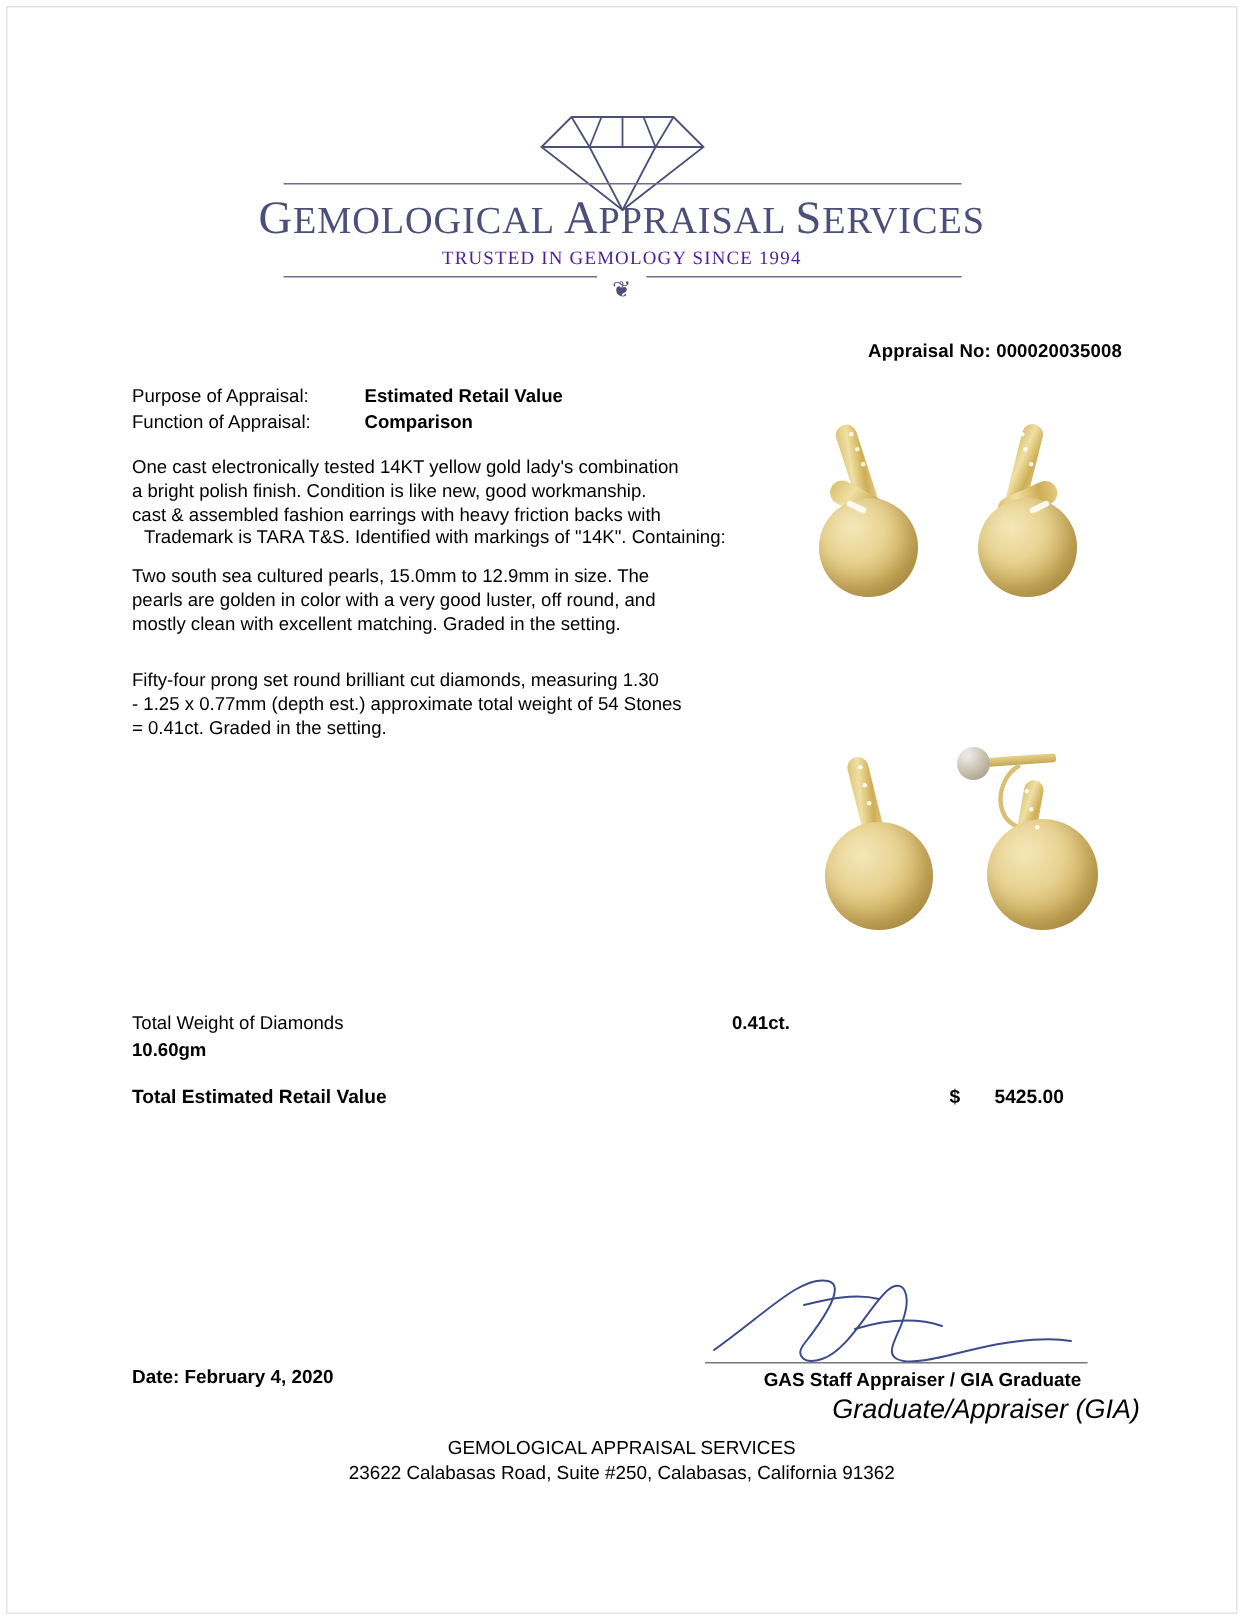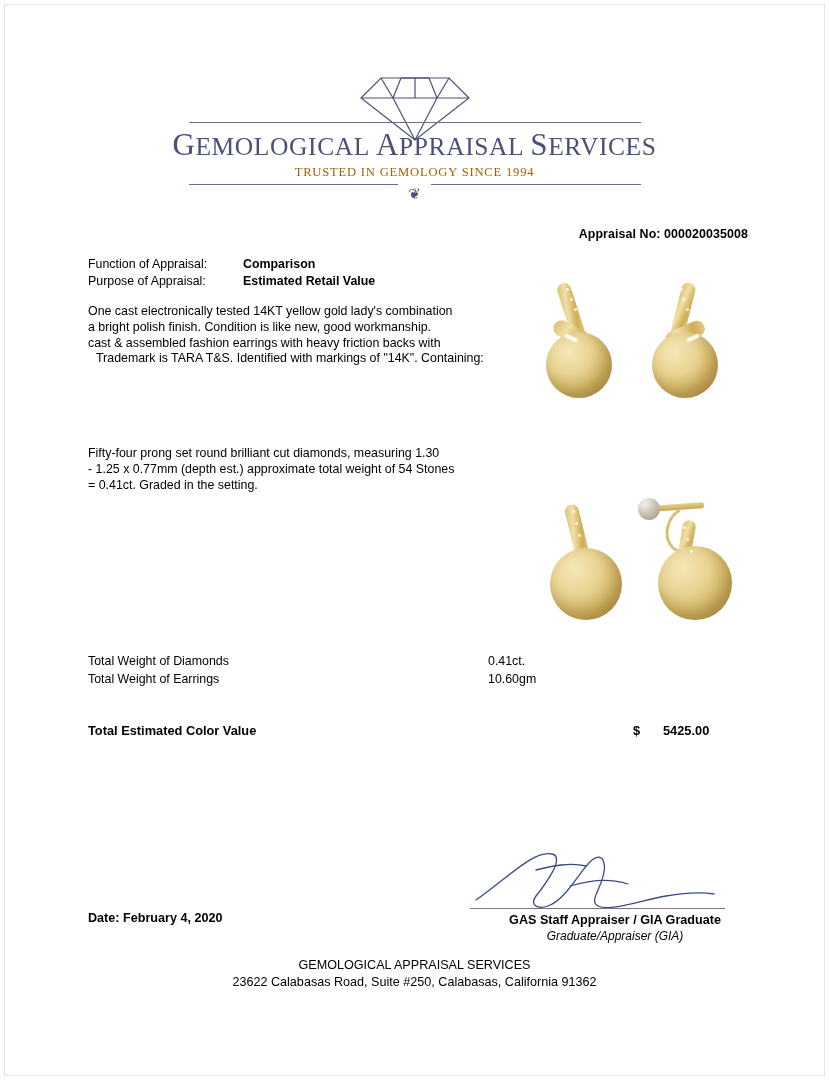--- a/index.html
+++ b/index.html
@@ -49,21 +49,21 @@
     margin-top: -18px;
     white-space: nowrap;
   }
   .brand-name .cap {
     font-size: 31px;
   }
   .brand-tag {
     font-family: "Liberation Serif", serif;
     font-size: 12.6px;
     letter-spacing: 0.8px;
-    color: #a16207;
+    color: #4c1d95;
     margin-top: 2px;
   }
   .brand-rule2 {
     width: 452px;
     margin: 4px auto 0 auto;
     border-top: 1px solid #6b6f8f;
   }
   .flourish {
     font-family: "Liberation Serif", serif;
     color: #4c4f78;
@@ -122,30 +122,30 @@
   .grade-row {
     display: flex;
     line-height: 17px;
   }
   .grade-label { width: 108px; }
   .grade-value { font-weight: bold; }
   
   .totals {
     position: absolute;
     left: 88px;
-    top: 652px;
+    top: 673px;
     font-size: 12.4px;
     width: 660px;
   }
   .totals-row {
     display: flex;
     line-height: 18px;
   }
   .totals-label { width: 400px; }
-  .totals-value { font-weight: normal; }
+  .totals-value { font-weight: bold; }
   .grand-total {
     position: absolute;
     left: 88px;
     top: 723px;
     width: 660px;
     font-size: 12.8px;
     font-weight: bold;
     display: flex;
   }
   .grand-total .gt-label { width: 545px; }
@@ -172,22 +172,22 @@
     width: 290px;
     text-align: center;
     font-size: 12.6px;
     font-weight: bold;
   }
   .sig-sub {
     position: absolute;
     left: 470px;
     top: 929px;
     width: 290px;
-    text-align: center;
-    font-size: 12px;
+    text-align: right;
+    font-size: 18px;
     font-style: italic;
   }
   .date-line {
     position: absolute;
     left: 88px;
     top: 911px;
     font-size: 12.6px;
     font-weight: bold;
   }
   
@@ -278,57 +278,61 @@
     </div>
     <div class="brand-tag">TRUSTED IN GEMOLOGY SINCE 1994</div>
     <div class="brand-rule2"></div>
     <div class="flourish">❦</div>
   </div>
 
   <div class="appraisal-no">Appraisal No: 000020035008</div>
 
   <div class="kv-block">
     <div class="kv-row">
+      <div class="kv-label">Purpose of Appraisal:</div>
+      <div class="kv-value">Estimated Retail Value</div>
+    </div>
+    <div class="kv-row">
       <div class="kv-label">Function of Appraisal:</div>
       <div class="kv-value">Comparison</div>
-    </div>
-    <div class="kv-row">
-      <div class="kv-label">Purpose of Appraisal:</div>
-      <div class="kv-value">Estimated Retail Value</div>
     </div>
   </div>
 
   <div class="para p1">
     <div>One cast electronically tested 14KT yellow gold lady's combination</div>
     <div>a bright polish finish. Condition is like new, good workmanship.</div>
     <div>cast &amp; assembled fashion earrings with heavy friction backs with</div>
     <div class="indent">Trademark is TARA T&amp;S. Identified with markings of "14K".  Containing:</div>
   </div>
 
+  <div class="para p2">
+    <div>Two south sea cultured pearls, 15.0mm to 12.9mm in size. The</div>
+    <div>pearls are golden in color with a very good luster, off round, and</div>
+    <div>mostly clean with excellent matching. Graded in the setting.</div>
+  </div>
 
   <div class="para p3">
     <div>Fifty-four prong set round brilliant cut diamonds, measuring 1.30</div>
     <div>- 1.25 x 0.77mm (depth est.) approximate total weight of 54 Stones</div>
     <div>= 0.41ct. Graded in the setting.</div>
   </div>
 
 
   <div class="totals">
     <div class="totals-row">
       <div class="totals-label">Total Weight of Diamonds</div>
       <div class="totals-value">0.41ct.</div>
     </div>
     <div class="totals-row">
-      <div class="totals-label">Total Weight of Earrings</div>
       <div class="totals-value">10.60gm</div>
     </div>
   </div>
 
   <div class="grand-total">
-    <div class="gt-label">Total Estimated Color Value</div>
+    <div class="gt-label">Total Estimated Retail Value</div>
     <div class="gt-cur">$</div>
     <div>5425.00</div>
   </div>
 
   <svg class="signature" viewBox="0 0 250 78">
     <g fill="none" stroke="#3b4a8a" stroke-width="1.3" stroke-linecap="round">
       <path d="M6 60 C 40 36, 64 10, 82 14 C 96 17, 74 46, 66 56 C 60 64, 66 70, 78 66 C 96 60, 110 30, 122 20 C 132 12, 138 22, 132 40 C 128 52, 120 62, 128 66 C 140 72, 172 60, 196 56 C 214 53, 232 52, 244 54"></path>
       <path d="M66 30 C 82 26, 100 22, 116 26"></path>
       <path d="M100 46 C 120 40, 140 38, 158 44"></path>
     </g>

